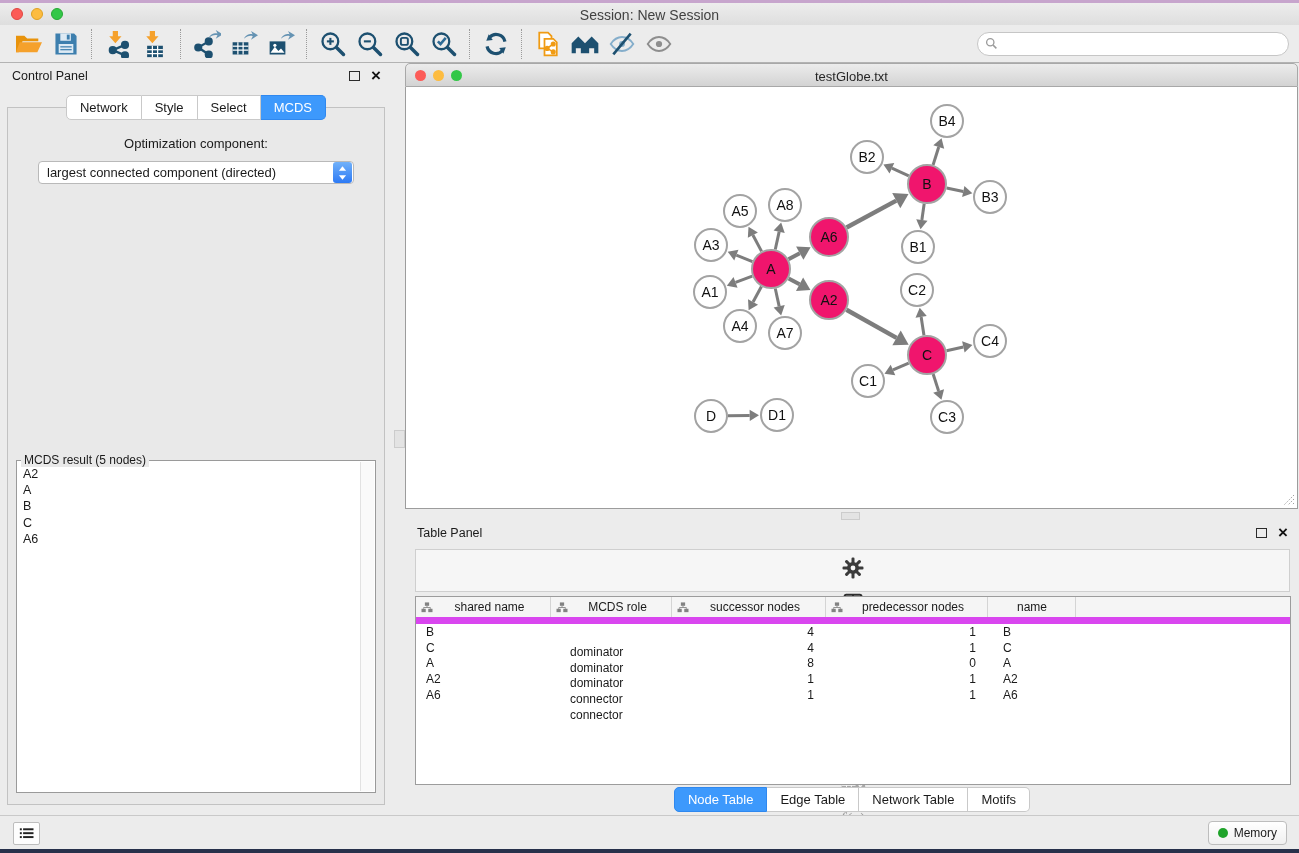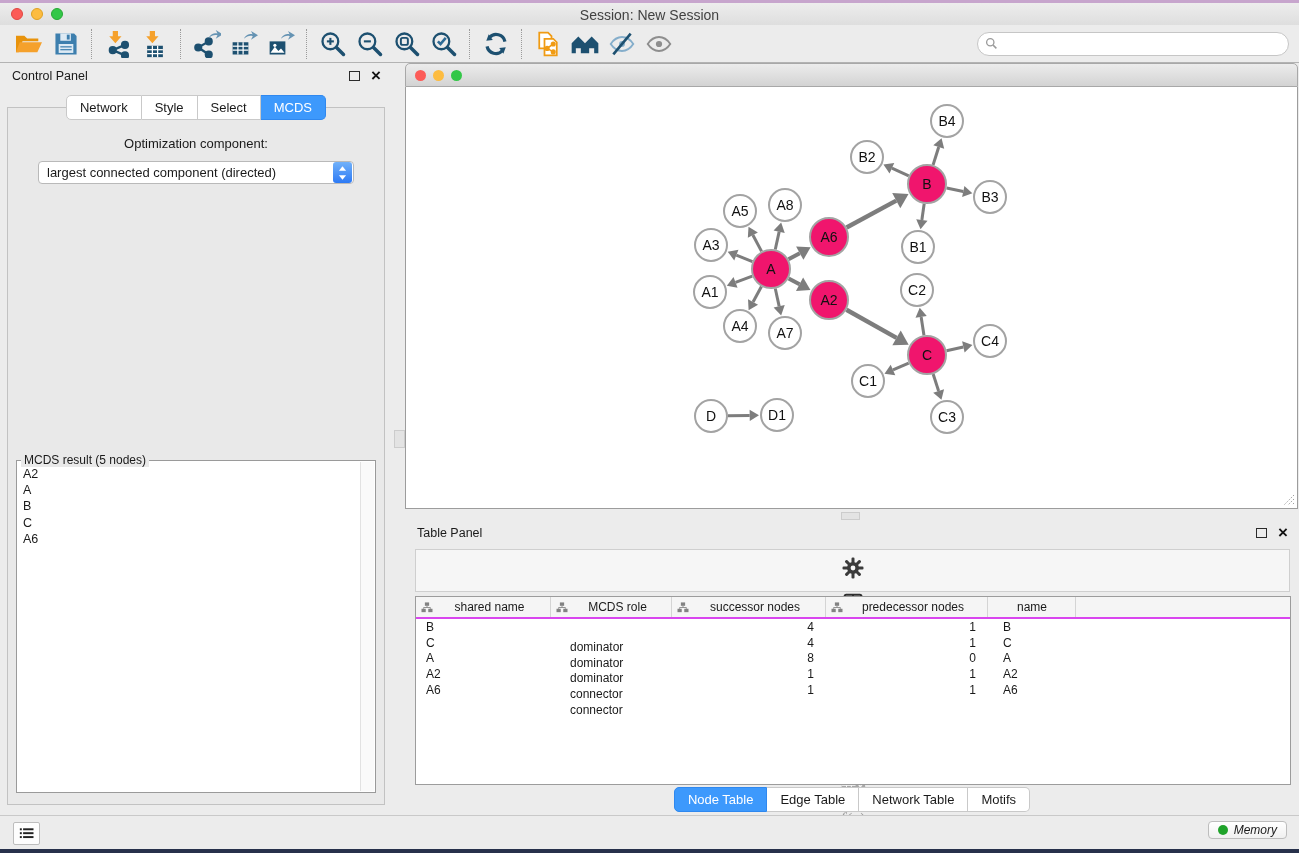--- a/index.html
+++ b/index.html
@@ -76,41 +76,41 @@
   .grip{position:absolute;right:2px;bottom:2px;}
 
   
   .table-panel{position:absolute;left:405px;top:520px;width:894px;height:296px;}
   .tp-toolbar{position:absolute;top:29px;left:10px;right:9px;height:43px;background:#f6f6f6;
               border:1px solid #cfcfcf;display:flex;align-items:center;padding:0 5px;box-sizing:border-box;flex-direction:column;}
   .tp-tool{width:39px;height:36px;display:flex;align-items:center;justify-content:center;flex:none;}
   .fx{font-family:"Liberation Serif",serif;font-style:italic;font-size:18px;color:#9b9b9b;}
   .tp-table{position:absolute;top:76px;left:10px;right:8px;bottom:31px;background:#fff;
             border:1px solid #9c9c9c;overflow:hidden;}
-  .tp-thead{display:flex;height:20px;background:#f5f5f5;border-bottom:2px solid #d946ef;justify-content:space-between;}
+  .tp-thead{display:flex;height:20px;background:#f5f5f5;border-bottom:7px solid #d946ef;justify-content:space-between;}
   .th{display:flex;align-items:center;border-right:1px solid #d4d4d4;font-size:12px;
       box-sizing:border-box;padding-left:5px;flex:none;}
   .th span{flex:1;text-align:center;padding-right:4px;}
   .th.filler{flex:1;border-right:none;}
   .tp-row{display:flex;height:15.7px;align-items:center;font-size:12px;}
   .td{box-sizing:border-box;flex:none;overflow:hidden;white-space:nowrap;}
   .td.c0{padding-left:10px;}
   .td.c1{padding-left:19px;margin-top:40px;}
   .td.num{text-align:right;padding-right:12px;}
   .td.c4{padding-left:15px;}
   .bt-tabs{position:absolute;bottom:4px;left:0;right:0;display:flex;justify-content:center;}
 
   
   .status-bar{position:absolute;left:0;bottom:4px;width:100%;height:33px;
               border-top:1px solid #c9c9c9;background:#ececec;}
   .list-btn{position:absolute;left:13px;top:6px;width:25px;height:21px;background:#fdfdfd;
             border:1px solid #bdbdbd;border-radius:2px;display:flex;align-items:center;justify-content:center;}
-  .memory-btn{position:absolute;right:12px;top:5px;height:18px;background:linear-gradient(#fff,#f0f0f0);
+  .memory-btn{position:absolute;right:12px;top:5px;height:24px;background:linear-gradient(#fff,#f0f0f0);
               border:1px solid #bdbdbd;border-radius:4px;display:flex;align-items:center;gap:6px;
-              padding:0 9px;font-size:12px;box-sizing:border-box;font-style:italic;}
+              padding:0 9px;font-size:12px;box-sizing:border-box;}
   .mem-dot{width:10px;height:10px;border-radius:50%;background:#1fa32a;}
   .bottom-strip{position:absolute;bottom:0;left:0;width:100%;height:4px;background:#27314b;}
 </style>
 </head>
 <body>
 
 <div class="top-strip"></div>
 
 <div class="titlebar">
   <div class="lights">
@@ -321,20 +321,21 @@
 <div class="v-handle"></div>
 <div class="h-handle"></div>
 
 <div class="network-window">
   <div class="nw-titlebar">
     <div class="nw-lights">
       <div class="nw-light" style="background:#fc5b57"></div>
       <div class="nw-light" style="background:#fdbc40"></div>
       <div class="nw-light" style="background:#33c748"></div>
     </div>
+    <div class="nw-title">testGlobe.txt</div>
   </div>
   <div class="nw-canvas">
     <svg id="graph-svg" width="891" height="420">
         <line x1="346.28605427212415" y1="189.0560778973958" x2="329.54453591855054" y2="195.36845367005472" stroke="#7d7d7d" stroke-width="3"></line>
         <polygon points="320.84255115508824,198.64952989234376 327.53355371779276,190.0349791376101 331.5555181193083,200.70192820249935" fill="#7d7d7d"></polygon>
         <line x1="346.4304661822948" y1="174.57218647291793" x2="330.3474136611676" y2="168.13896546446705" stroke="#7d7d7d" stroke-width="3"></line>
         <polygon points="321.7125804359347,164.68503217437387 332.46434051638596,162.84664832642108 328.2304868059492,173.43128260251302" fill="#7d7d7d"></polygon>
         <line x1="355.4445610618003" y1="199.56967804765748" x2="347.0431741506426" y2="215.01738946494754" stroke="#7d7d7d" stroke-width="3"></line>
         <polygon points="342.5998950443797,223.18728975710826 342.0358159070602,212.29408936756064 352.05053239422494,217.74068956233444" fill="#7d7d7d"></polygon>
         <line x1="355.57245457625567" y1="164.36136662654283" x2="346.868599503411" y2="148.07673455476902" stroke="#7d7d7d" stroke-width="3"></line>

